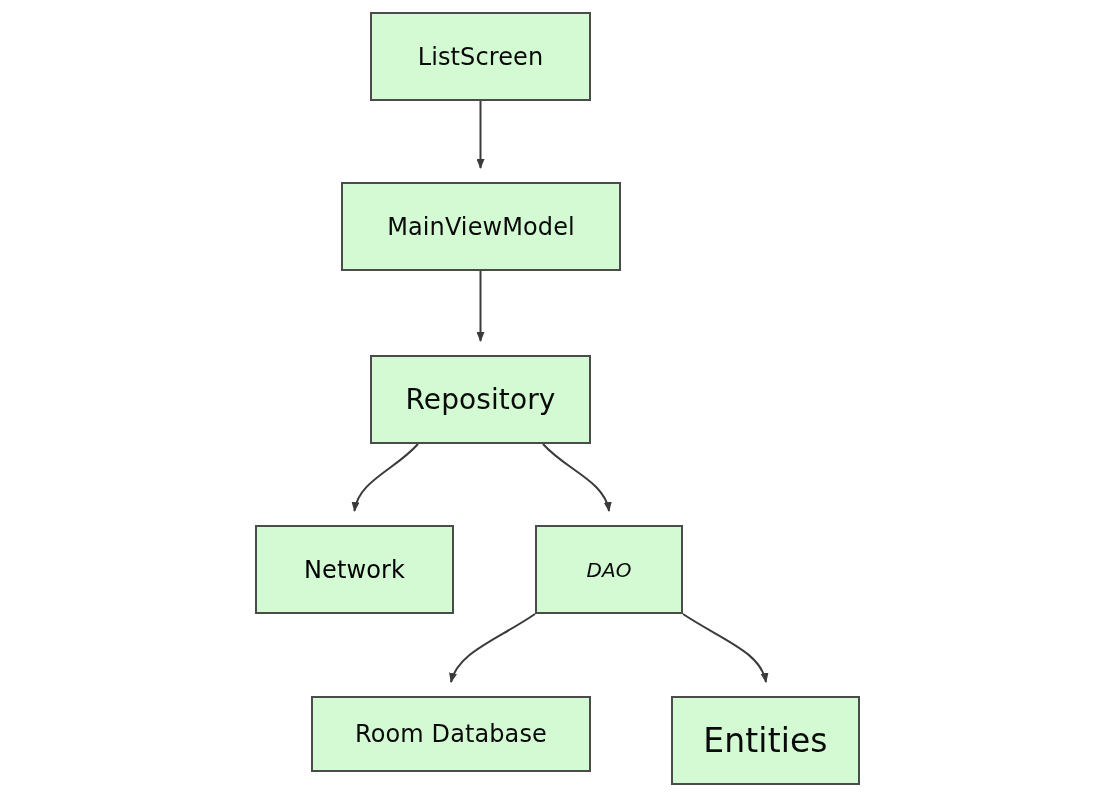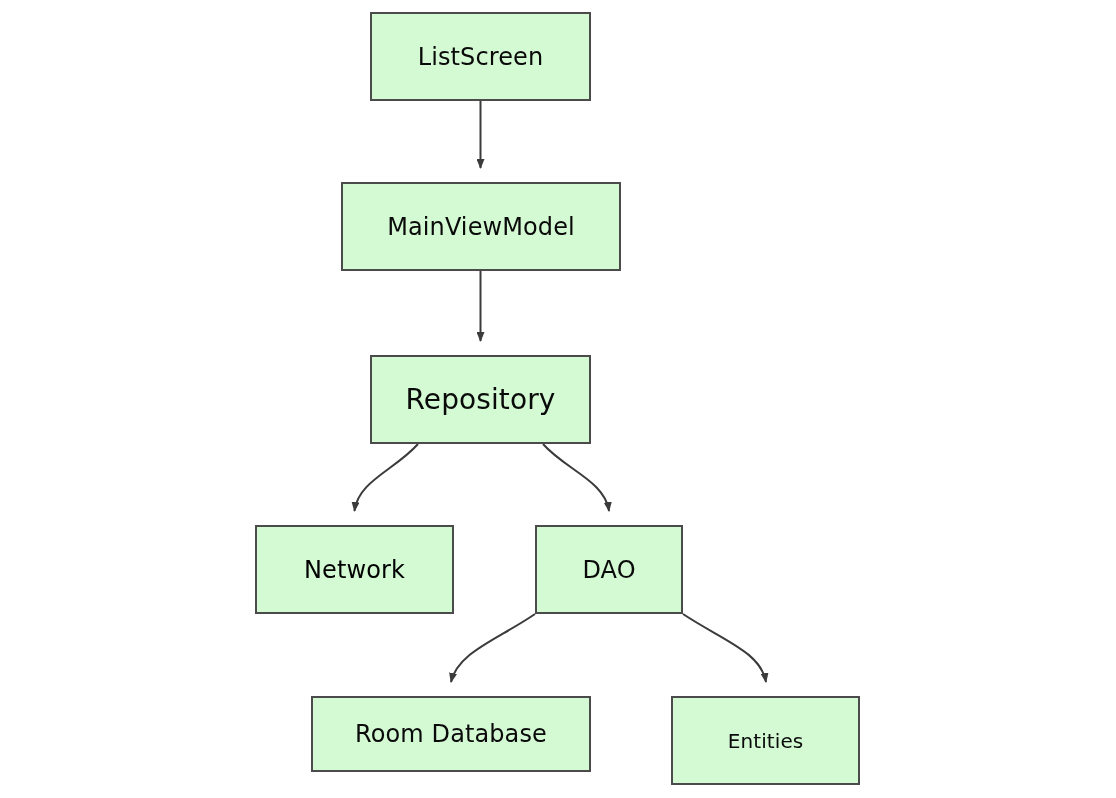--- a/index.html
+++ b/index.html
@@ -76,23 +76,23 @@
       <div class="node" style="left: 341px; top: 182px; width: 280px; height: 89px; background: rgb(212, 250, 212); border-color: rgb(75, 75, 75); border-width: 2px;">
         <span class="node-label" style="color: rgb(10, 10, 10); font-size: 24px;">MainViewModel</span>
       </div>
       <div class="node" style="left: 370px; top: 355px; width: 221px; height: 89px; background: rgb(212, 250, 212); border-color: rgb(75, 75, 75); border-width: 2px;">
         <span class="node-label" style="color: rgb(10, 10, 10); font-size: 28px;">Repository</span>
       </div>
       <div class="node" style="left: 255px; top: 525px; width: 199px; height: 89px; background: rgb(212, 250, 212); border-color: rgb(75, 75, 75); border-width: 2px;">
         <span class="node-label" style="color: #000000; font-size: 24px;">Network</span>
       </div>
       <div class="node" style="left: 535px; top: 525px; width: 148px; height: 89px; background: rgb(212, 250, 212); border-color: rgb(75, 75, 75); border-width: 2px;">
-        <span class="node-label" style="color: rgb(10, 10, 10); font-size: 24px;">DAO</span>
+        <span class="node-label" style="color: rgb(10, 10, 10); font-size: 20px; font-style: italic;">DAO</span>
       </div>
       <div class="node" style="left: 311px; top: 696px; width: 280px; height: 76px; background: rgb(212, 250, 212); border-color: rgb(75, 75, 75); border-width: 2px;">
         <span class="node-label" style="color: rgb(10, 10, 10); font-size: 24px;">Room Database</span>
       </div>
       <div class="node" style="left: 671px; top: 696px; width: 189px; height: 89px; background: rgb(212, 250, 212); border-color: rgb(75, 75, 75); border-width: 2px;">
-        <span class="node-label" style="color: rgb(10, 10, 10); font-size: 20px;">Entities</span>
+        <span class="node-label" style="color: rgb(10, 10, 10); font-size: 33px;">Entities</span>
       </div>
     </div>
 
 </div>
 
 </body></html>

